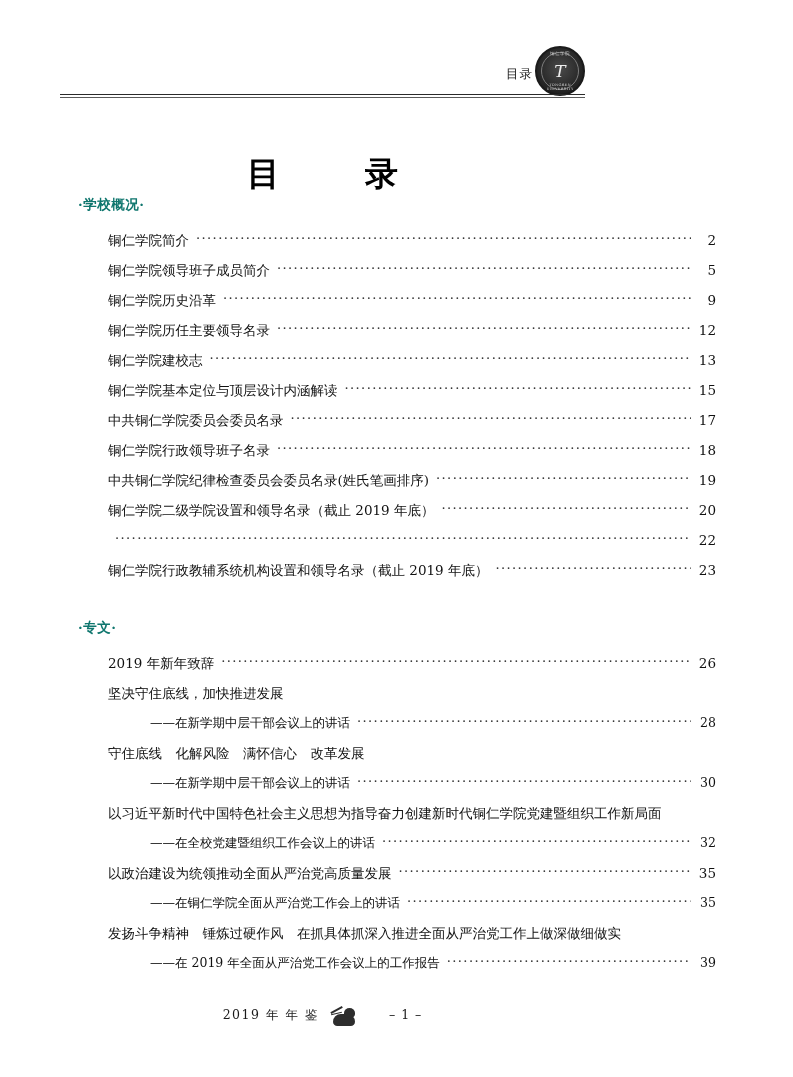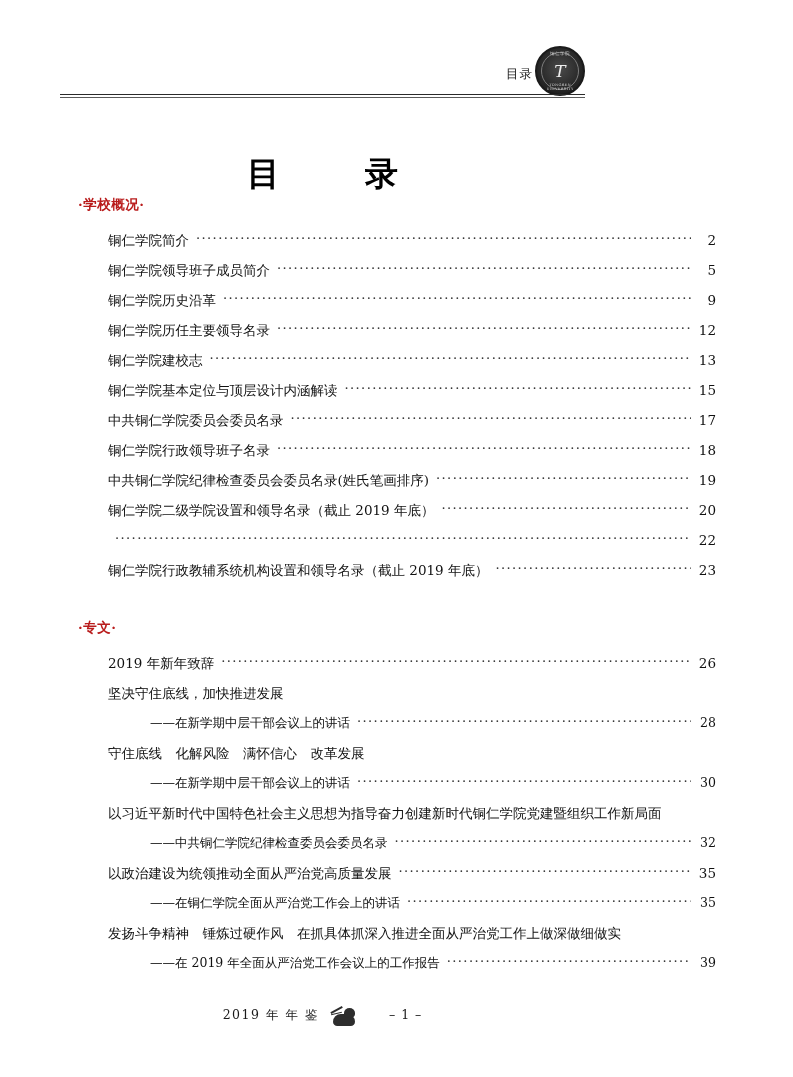--- a/index.html
+++ b/index.html
@@ -128,21 +128,21 @@
   
   .toc {
     position: absolute;
     top: 196px;
     left: 78px;
     width: 638px;
   }
   .section-head {
     font-size: 13.5px;
     font-weight: bold;
-    color: #b91c1c;
+    color: #0f766e;
     margin: 0 0 11px 0;
     letter-spacing: 0.5px;
   }
   .section-gap {
     height: 34px;
   }
   .entry {
     display: flex;
     align-items: center;
     font-size: 13.5px;
@@ -352,21 +352,21 @@
         <span class="etitle">——在新学期中层干部会议上的讲话</span>
         <span class="leader">·······················································································································</span>
         <span class="pageno">30</span>
       </div>
       <div class="entry nodots">
         <span class="etitle">以习近平新时代中国特色社会主义思想为指导奋力创建新时代铜仁学院党建暨组织工作新局面</span>
         <span class="leader">·······················································································································</span>
         <span class="pageno"></span>
       </div>
       <div class="entry sub">
-        <span class="etitle">——中共铜仁学院纪律检查委员会委员名录</span>
+        <span class="etitle">——在全校党建暨组织工作会议上的讲话</span>
         <span class="leader">·······················································································································</span>
         <span class="pageno">32</span>
       </div>
       <div class="entry">
         <span class="etitle">以政治建设为统领推动全面从严治党高质量发展</span>
         <span class="leader">·······················································································································</span>
         <span class="pageno">35</span>
       </div>
       <div class="entry sub">
         <span class="etitle">——在铜仁学院全面从严治党工作会上的讲话</span>

